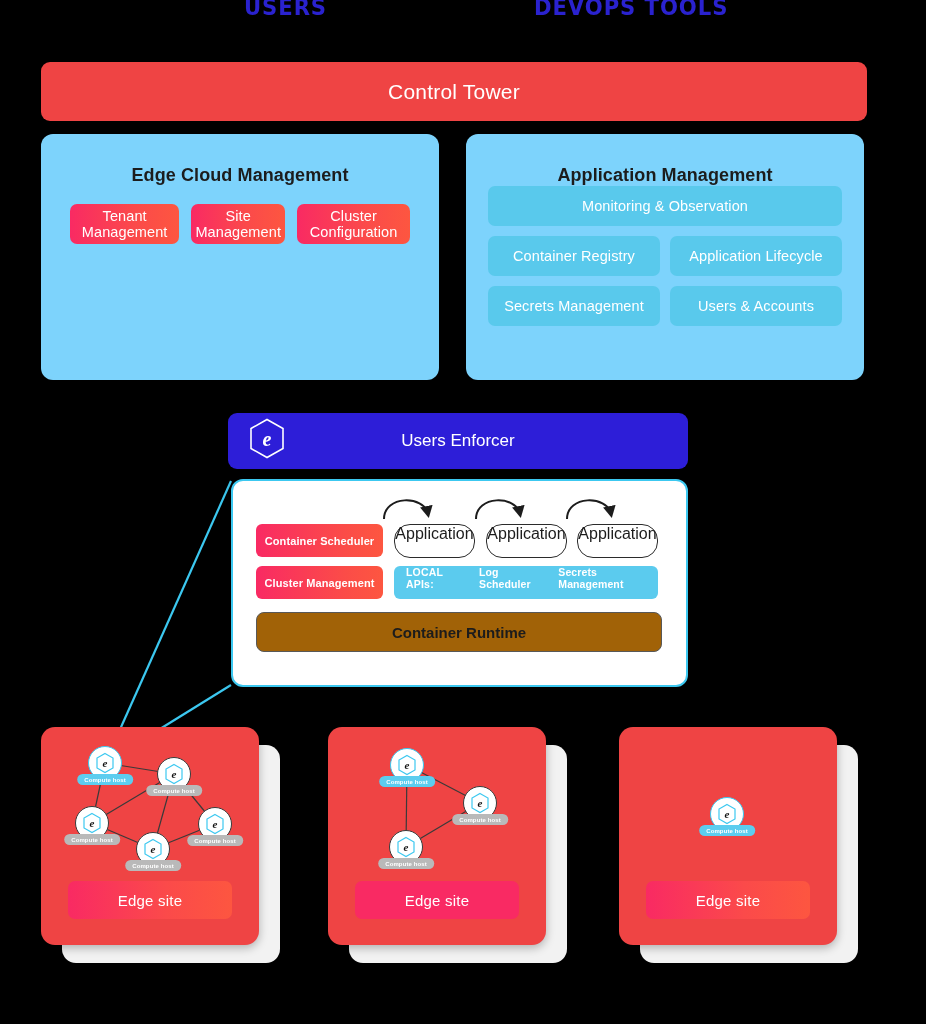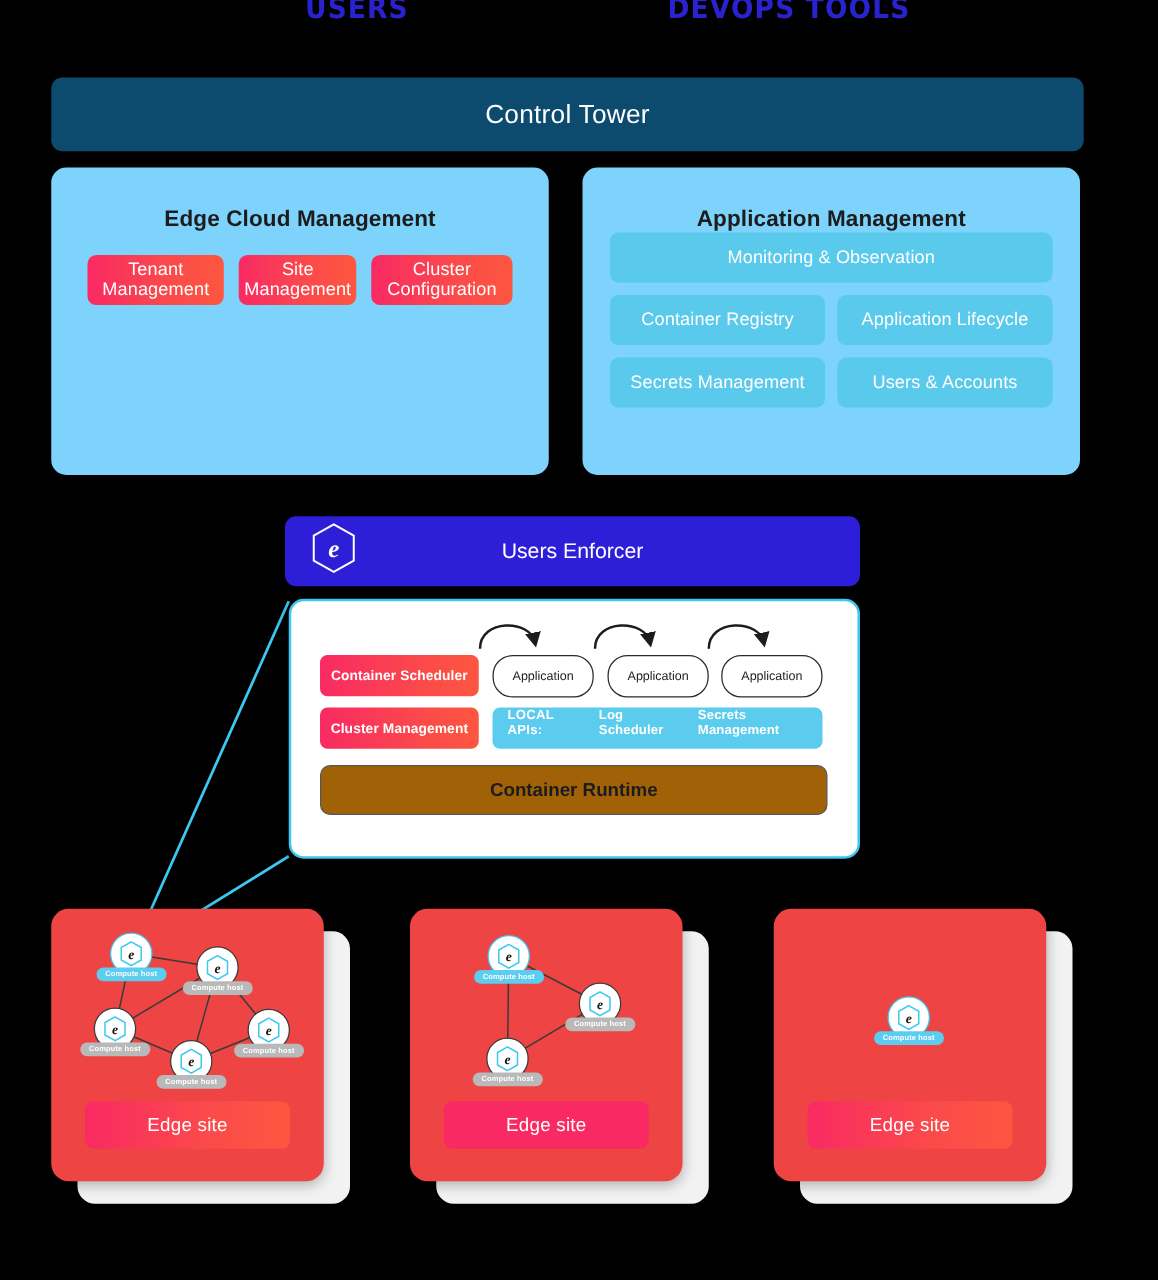--- a/index.html
+++ b/index.html
@@ -21,21 +21,21 @@
     color: #2a22cf;
     white-space: nowrap;
     transform: scaleX(0.92);
     transform-origin: left center;
   }
 
   
   .control-tower {
     position: absolute;
     left: 41px; top: 62px; width: 826px; height: 59px;
-    background: #0c4a6e;
+    background: #ef4444;
     border-radius: 9px;
     display: flex; align-items: center; justify-content: center;
     color: #fff; font-size: 21px; font-weight: 400;
     letter-spacing: .2px;
   }
 
   
   .panel {
     position: absolute;
     background: #7dd3fc;
@@ -91,22 +91,22 @@
     border-radius: 6px; color: #fff;
     display: flex; align-items: center; justify-content: center;
     font-size: 11px; font-weight: 700; letter-spacing: .1px;
   }
   .det-pill.red { background: linear-gradient(90deg,#f92a63 0%, #fb4c48 70%, #fd5640 100%); }
   .det-pill.blue { background: #5bcbee; font-weight: 700; }
   .det-app {
     border: 1.6px solid #2b2b2b;
     border-radius: 16px;
     background: #fff;
-    display: flex; align-items: center; justify-content: center;
-    font-size: 10px; color: #1c1c1c; font-weight: 400;
+    display: flex; align-items: flex-start; justify-content: center;
+    font-size: 16px; color: #1c1c1c; font-weight: 400;
   }
   .det-runtime {
     position: absolute;
     left: 256px; top: 612px; width: 406px; height: 40px;
     border: 1.4px solid #585858;
     border-radius: 8px; background: #a16207;
     display: flex; align-items: center; justify-content: center;
     font-size: 15px; font-weight: 700; color: #1c1c1c;
   }
   .local-apis { display: flex; align-items: baseline; gap: 10px; padding-left: 12px; }

